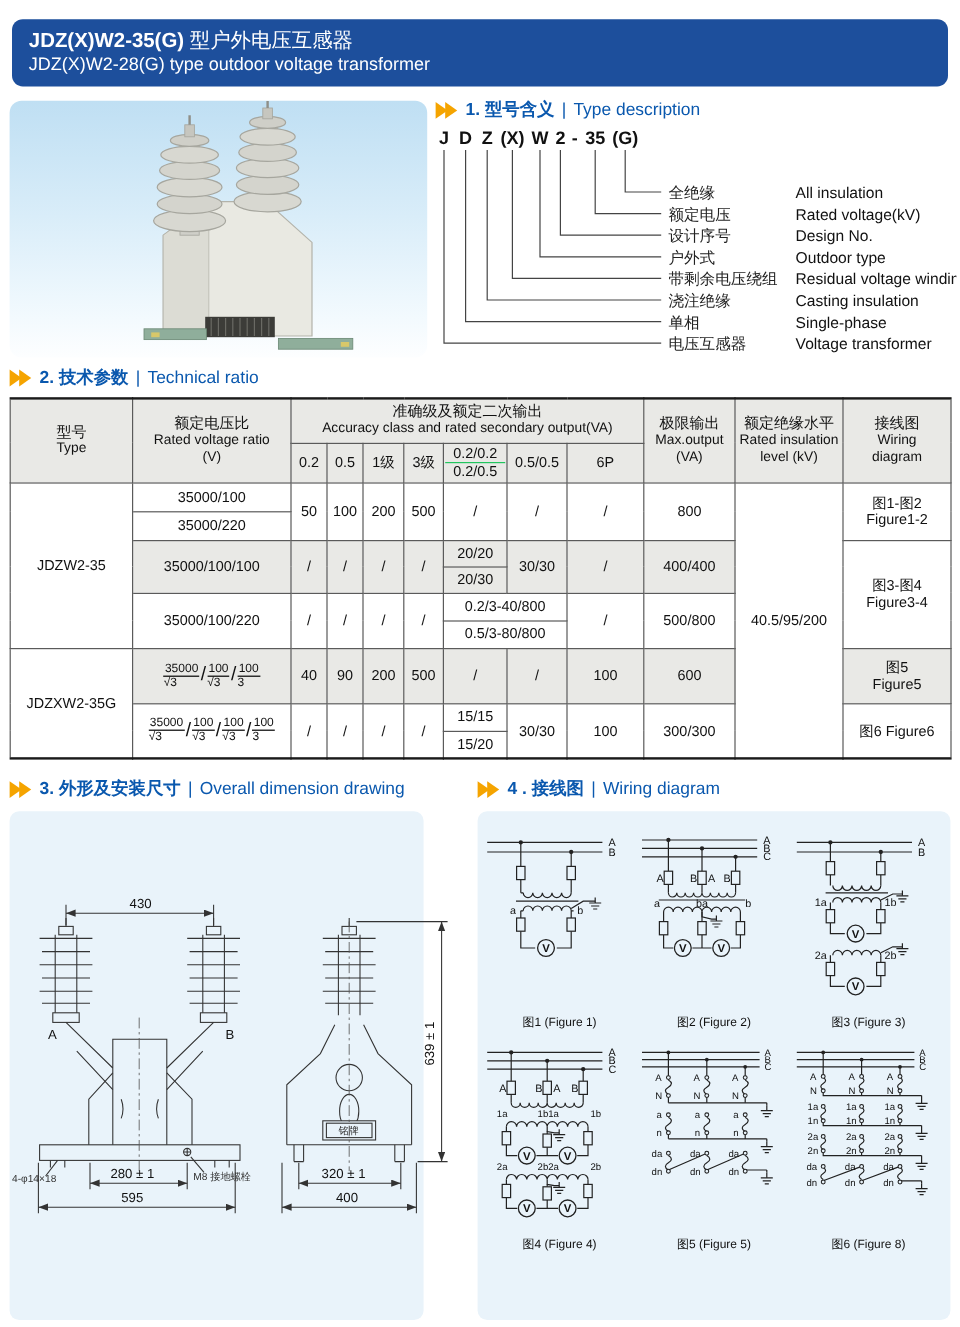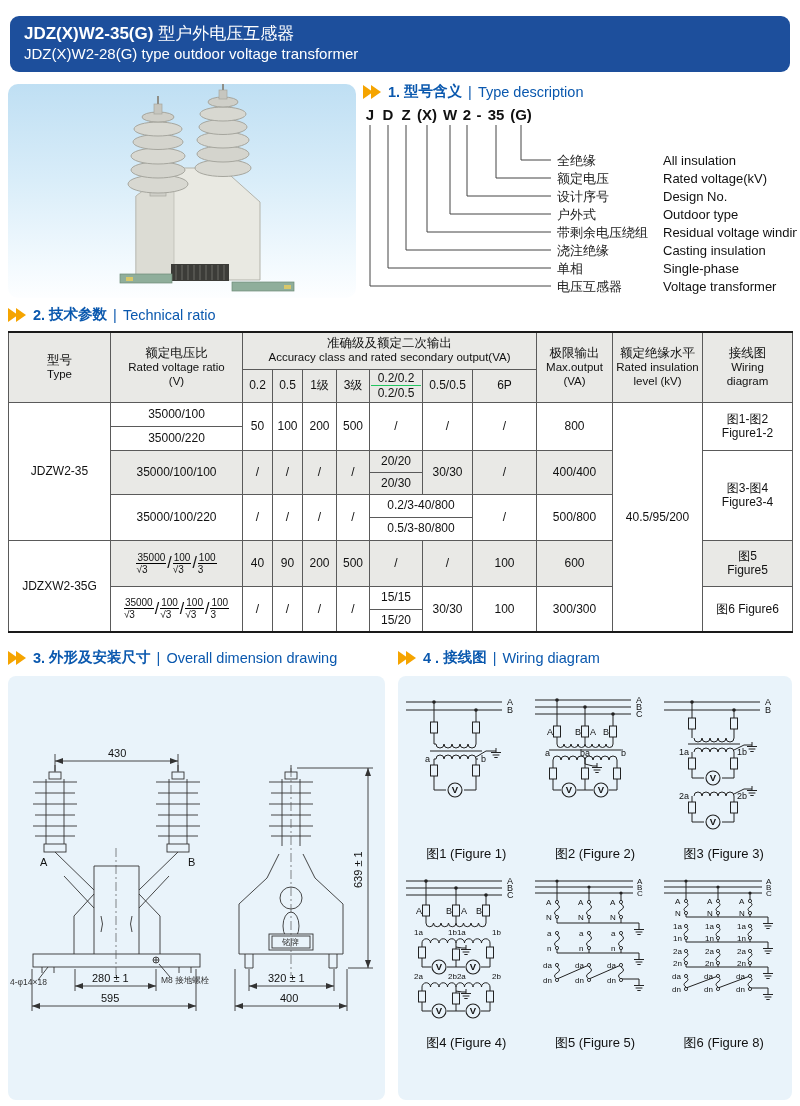--- a/index.html
+++ b/index.html
@@ -23,21 +23,21 @@
   .sec-cn{font-weight:bold;margin-left:4px;}
   .sec-sep{font-weight:normal;margin:0 6px;color:#0a58ae;}
   .sec-en{font-weight:normal;}
 
   
   .photo{position:absolute;left:8px;top:84px;width:348px;height:214px;border-radius:10px;overflow:hidden;
          background:linear-gradient(180deg,#bfdff3 0%,#d9edf9 45%,#f3fafe 85%,#fdfeff 100%);}
 
   
   .panel{position:absolute;background:#e9f3fa;border-radius:8px;}
-  #panel-drawing{left:8px;top:676px;width:377px;height:424px;text-decoration:underline;}
+  #panel-drawing{left:8px;top:676px;width:345px;height:424px;text-decoration:underline;}
   #panel-wiring{left:398px;top:676px;width:394px;height:424px;}
 
   
   .tech{position:absolute;left:8px;top:331px;border-collapse:collapse;table-layout:fixed;
         border-top:2px solid #1a1a1a;border-bottom:2px solid #1a1a1a;}
   .tech td{border:1px solid #5a5a5a;text-align:center;vertical-align:middle;font-size:12px;
            padding:0 1px;line-height:1.2;background:#fff;}
   .tech td.g{background:#e9e9e6;}
   .tech tr.h td{background:#e9e9e6;font-size:12px;}
   .hd-cn{font-size:12.5px;}
@@ -45,21 +45,21 @@
   .stack-top{border-bottom:1px solid #22c55e;}
   .frac{display:inline-block;vertical-align:middle;text-align:left;font-size:10px;line-height:1.1;}
   .fn{display:block;border-bottom:1px solid #000;padding:0 1px;}
   .fd{display:block;}
   .fsl{display:inline-block;vertical-align:middle;margin:0 1px;font-size:16px;}
 
   
   .wgrid{display:grid;grid-template-columns:repeat(3,1fr);padding:16px 4px 0;row-gap:10px;}
   .wfig{text-align:center;}
   .wfig svg{display:block;margin:0 auto;}
-  .wcap{font-size:13px;color:#111;margin-top:3px;}
+  .wcap{font-size:10px;color:#111;margin-top:3px;}
 
   .wire{stroke:#222;stroke-width:1;fill:none;}
   .dot{fill:#222;}
   .lbl{font-size:9px;fill:#111;}
   .lbl8{font-size:8px;fill:#111;}
   .dline{stroke:#333;stroke-width:0.9;fill:none;}
   .ddim{stroke:#333;stroke-width:0.9;fill:none;marker-start:url(#ar);marker-end:url(#ar);}
   .dtxt{font-size:11px;fill:#111;}
   .dsml{font-size:8.5px;fill:#333;}
   .cl{stroke-dasharray:9 3 2 3;stroke:#555;stroke-width:0.7;fill:none;}

